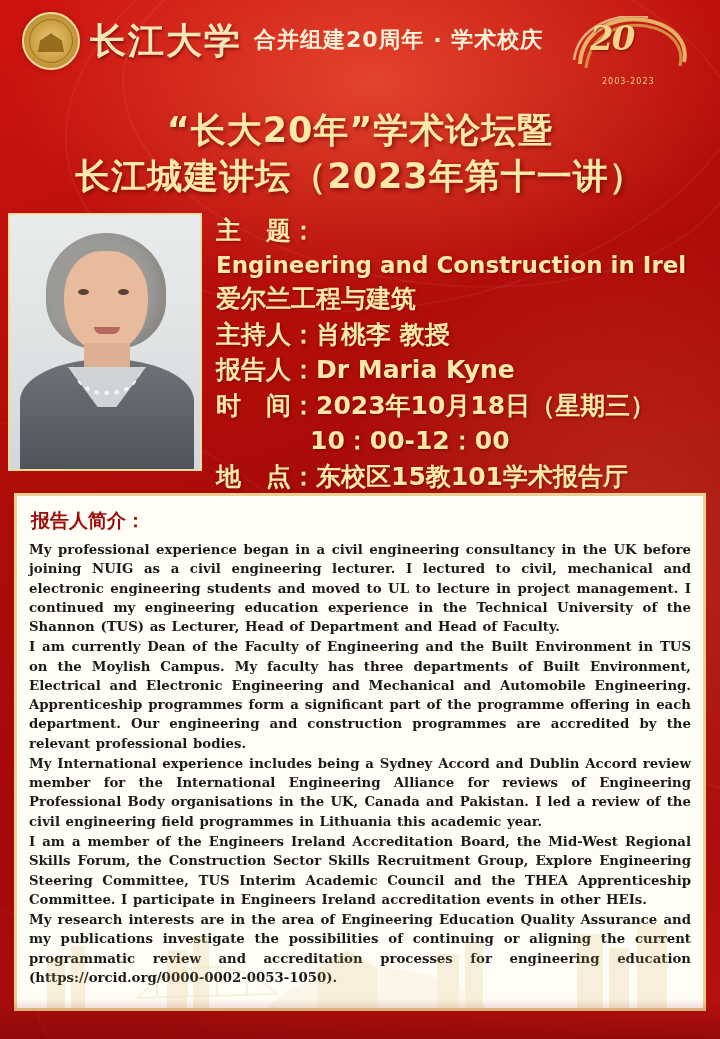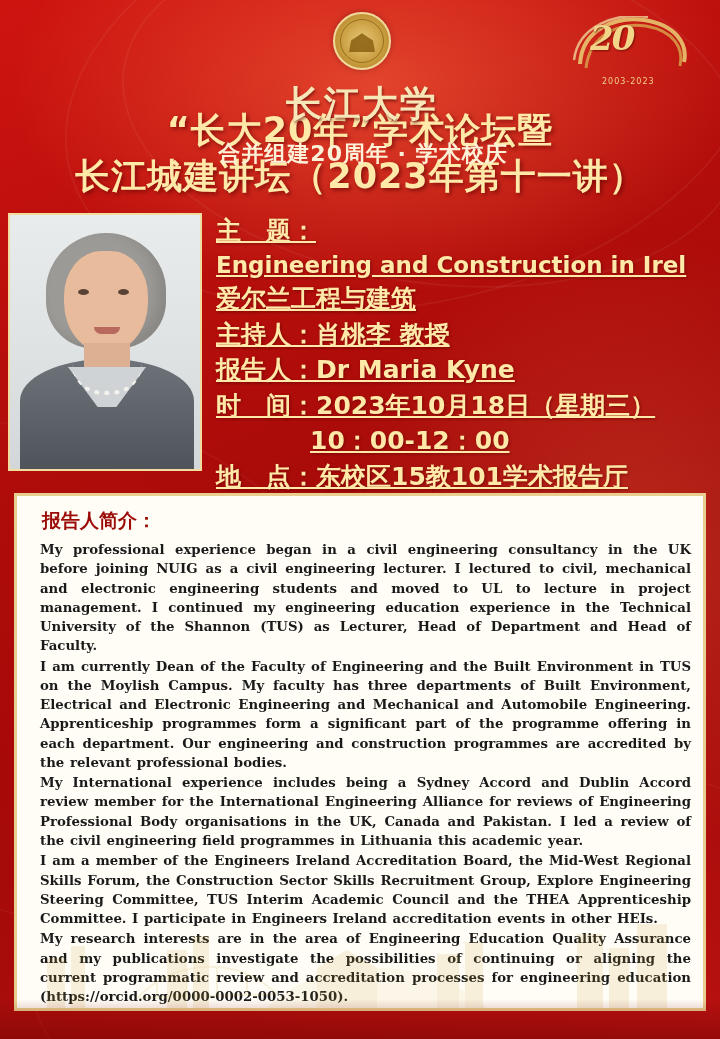--- a/index.html
+++ b/index.html
@@ -40,21 +40,20 @@
   .header {
     position: relative;
     height: 100px;
     padding: 12px 18px 0 22px;
     box-sizing: border-box;
   }
   .logo-row {
     display: flex;
     align-items: center;
     gap: 10px;
-    flex-direction: column;
   }
   .seal {
     width: 54px;
     height: 54px;
     border-radius: 50%;
     background: radial-gradient(circle at 50% 50%, #e8c877 0%, #c79a3c 60%, #a87d24 100%);
     border: 2px solid #f0d99a;
     position: relative;
     flex: none;
     box-shadow: 0 0 6px rgba(0,0,0,0.25);
@@ -231,41 +230,40 @@
     top: 0;
   }
   .info-line {
     font-family: "DejaVu Sans", sans-serif;
     font-size: 25px;
     font-weight: bold;
     color: #ffe9a8;
     line-height: 1.42;
     text-shadow: 1px 1px 3px rgba(90,0,0,0.6);
     white-space: nowrap;
-    text-decoration: underline;
   }
   .info-line.en {
     font-size: 23px;
     letter-spacing: 0px;
   }
   .info-line.indent {
     padding-left: 94px;
   }
 
   
   .bio {
     position: absolute;
     left: 14px;
     right: 14px;
     top: 493px;
     bottom: 28px;
     background: #fffdf6;
     border: 3px solid #e9cf8f;
     box-sizing: border-box;
-    padding: 10px 12px 8px 23px;
+    padding: 10px 12px 8px 12px;
     overflow: hidden;
   }
   .bio-title {
     font-family: "DejaVu Sans", sans-serif;
     font-weight: bold;
     font-size: 19px;
     color: #9c0b07;
     margin: 2px 0 6px 2px;
   }
   .bio-p {

